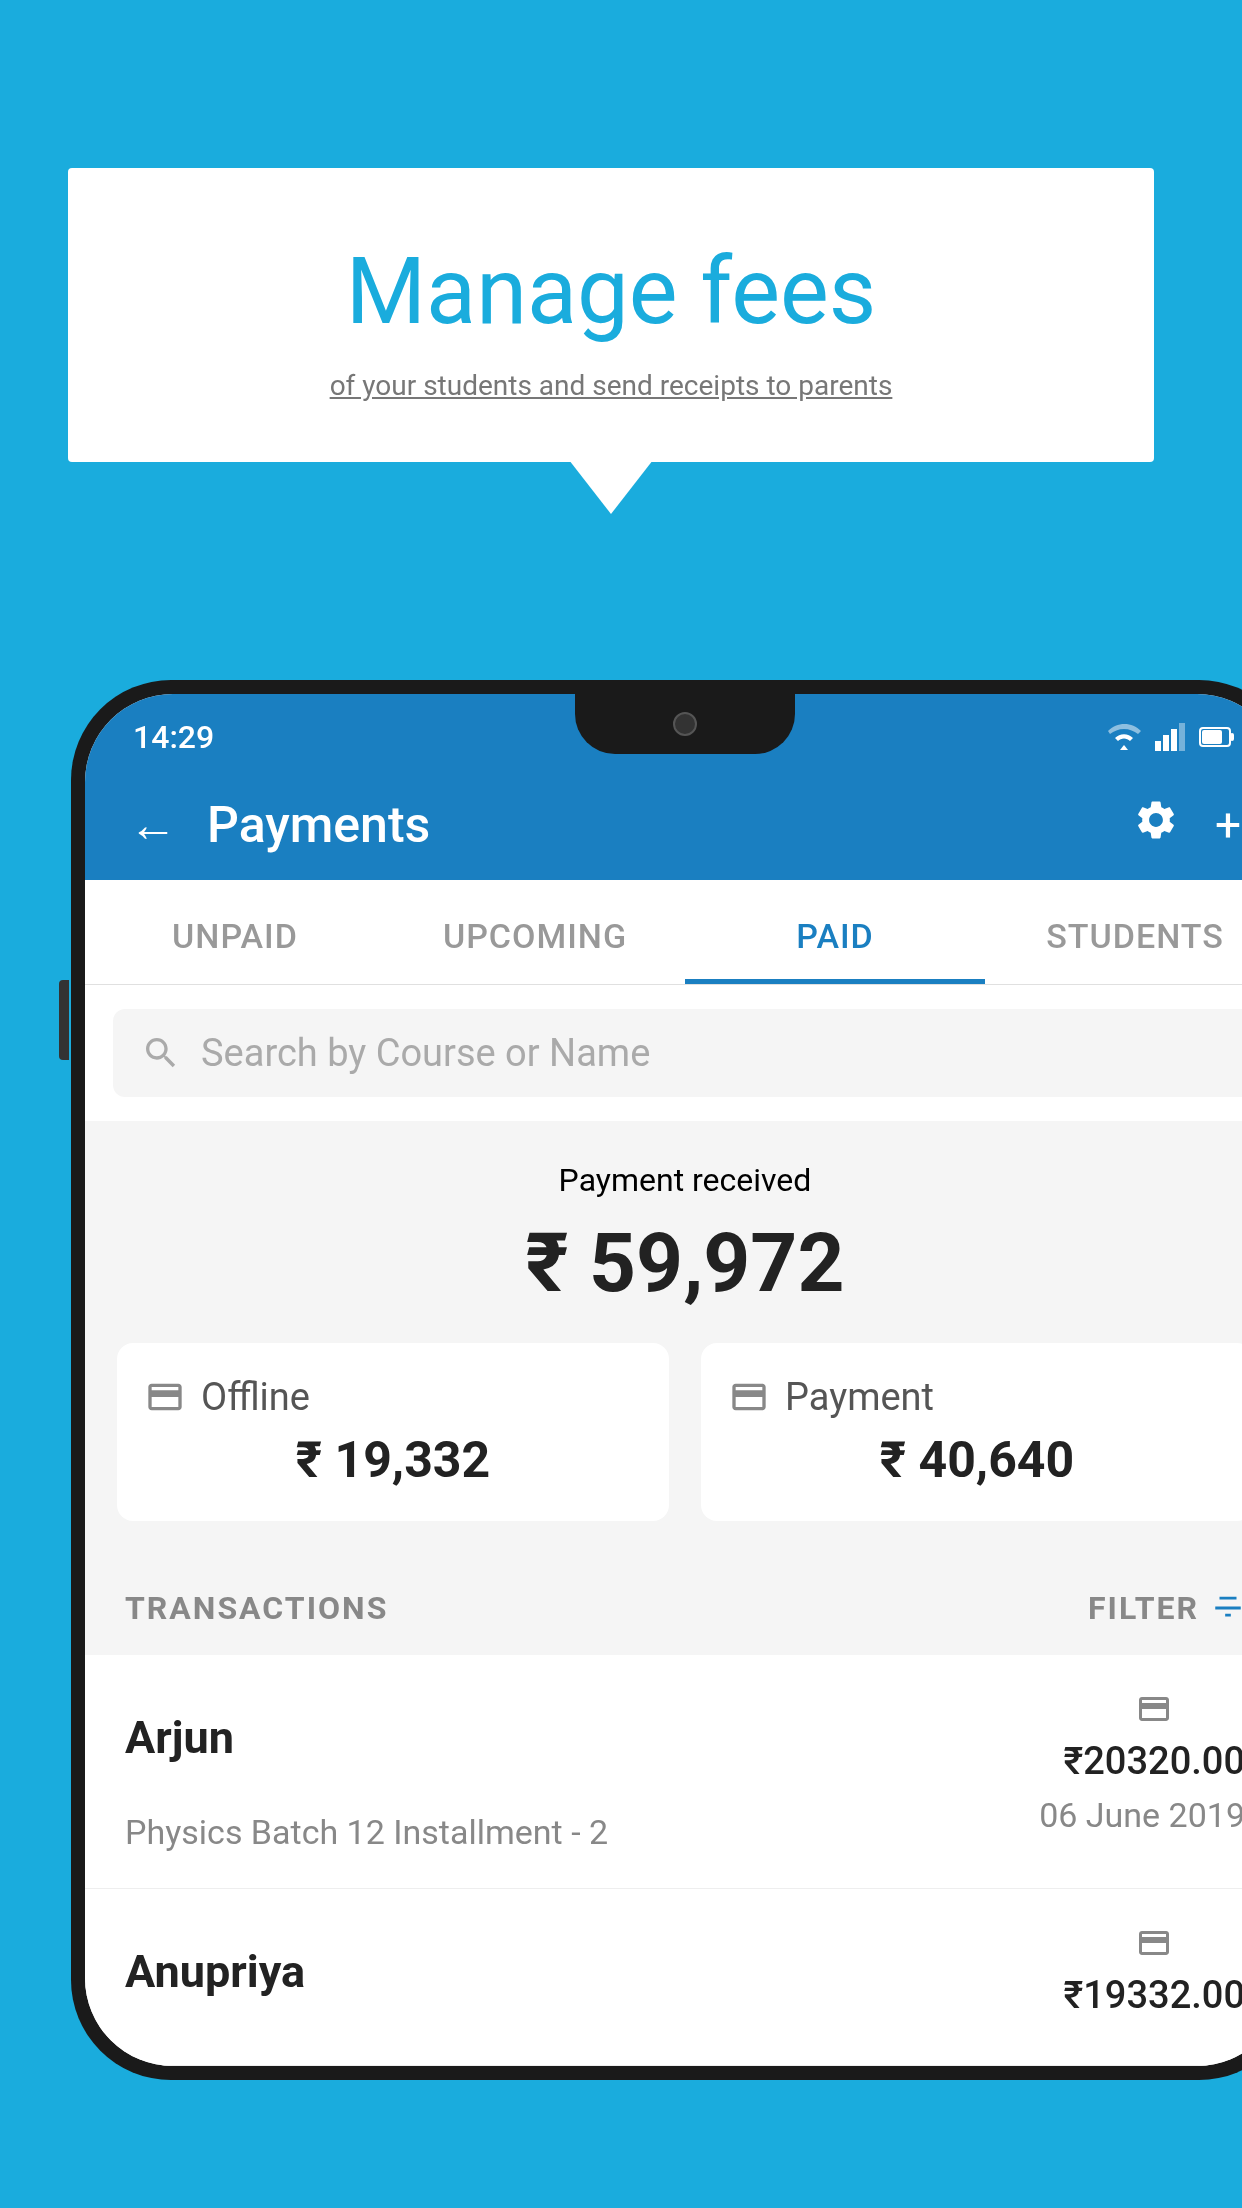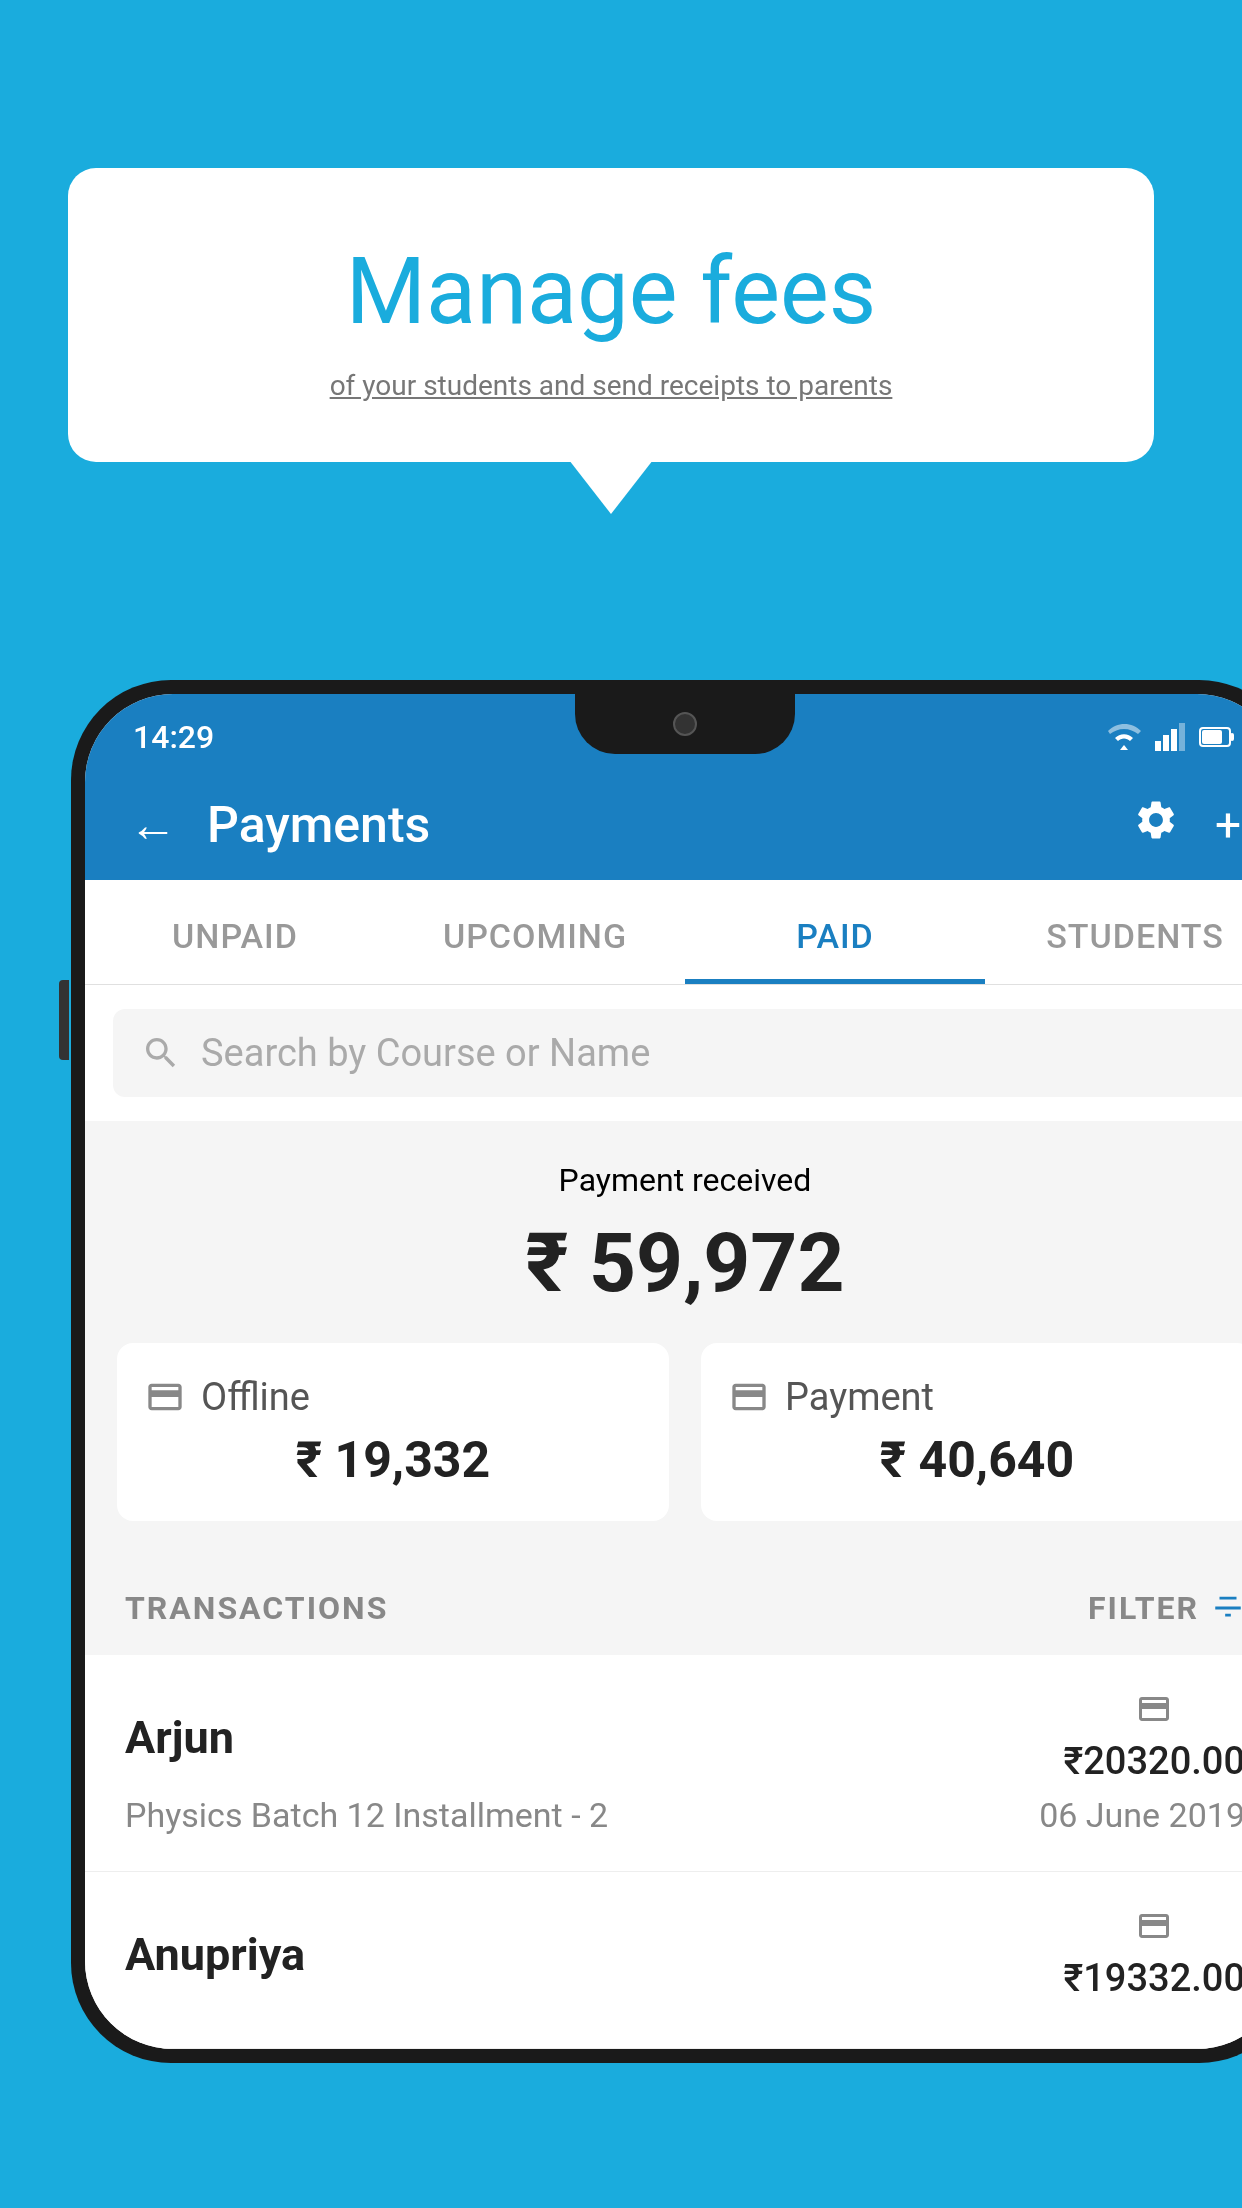--- a/index.html
+++ b/index.html
@@ -13,21 +13,21 @@
       position: relative;
     }
 
     
     .speech-bubble {
       position: absolute;
       top: 168px;
       left: 68px;
       width: 1086px;
       background: white;
-      border-radius: 28px;
+      border-radius: 4px;
       padding: 70px 60px 60px;
       text-align: center;
     }
     .speech-bubble::after {
       content: '';
       position: absolute;
       bottom: -52px;
       left: 50%;
       transform: translateX(-50%);
       width: 0;
@@ -299,20 +299,21 @@
       font-weight: 500;
       color: #222;
     }
     .transaction-bottom {
       display: flex;
       justify-content: space-between;
     }
     .transaction-desc {
       font-size: 34px;
       color: #888;
+      margin-top: 17px;
     }
     .transaction-date {
       font-size: 34px;
       color: #888;
     }
 
     
     .phone-side-btn-left {
       position: absolute;
       left: -12px;

